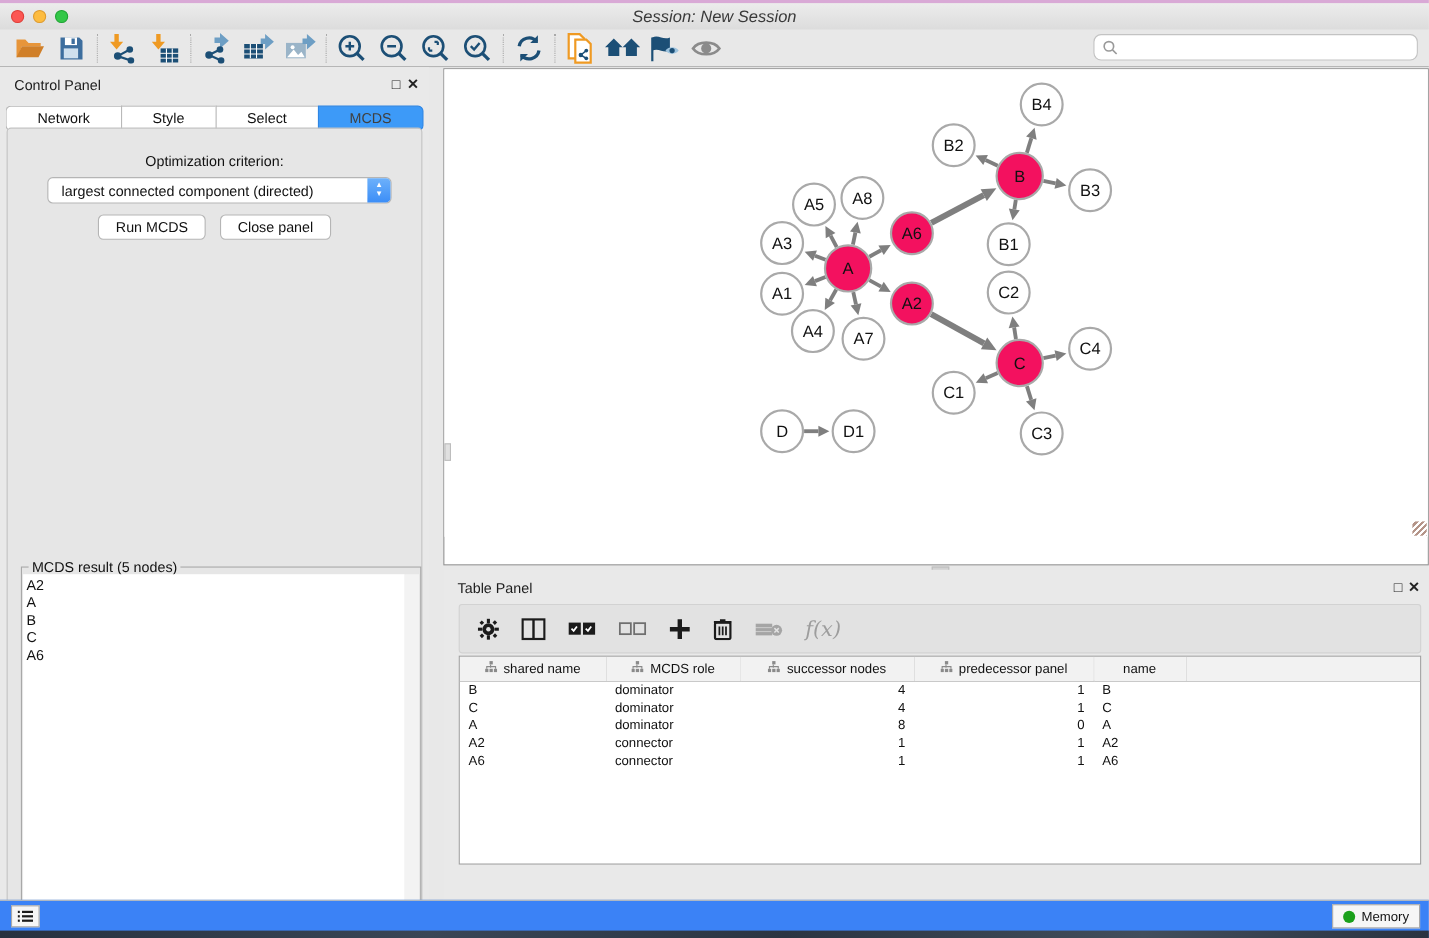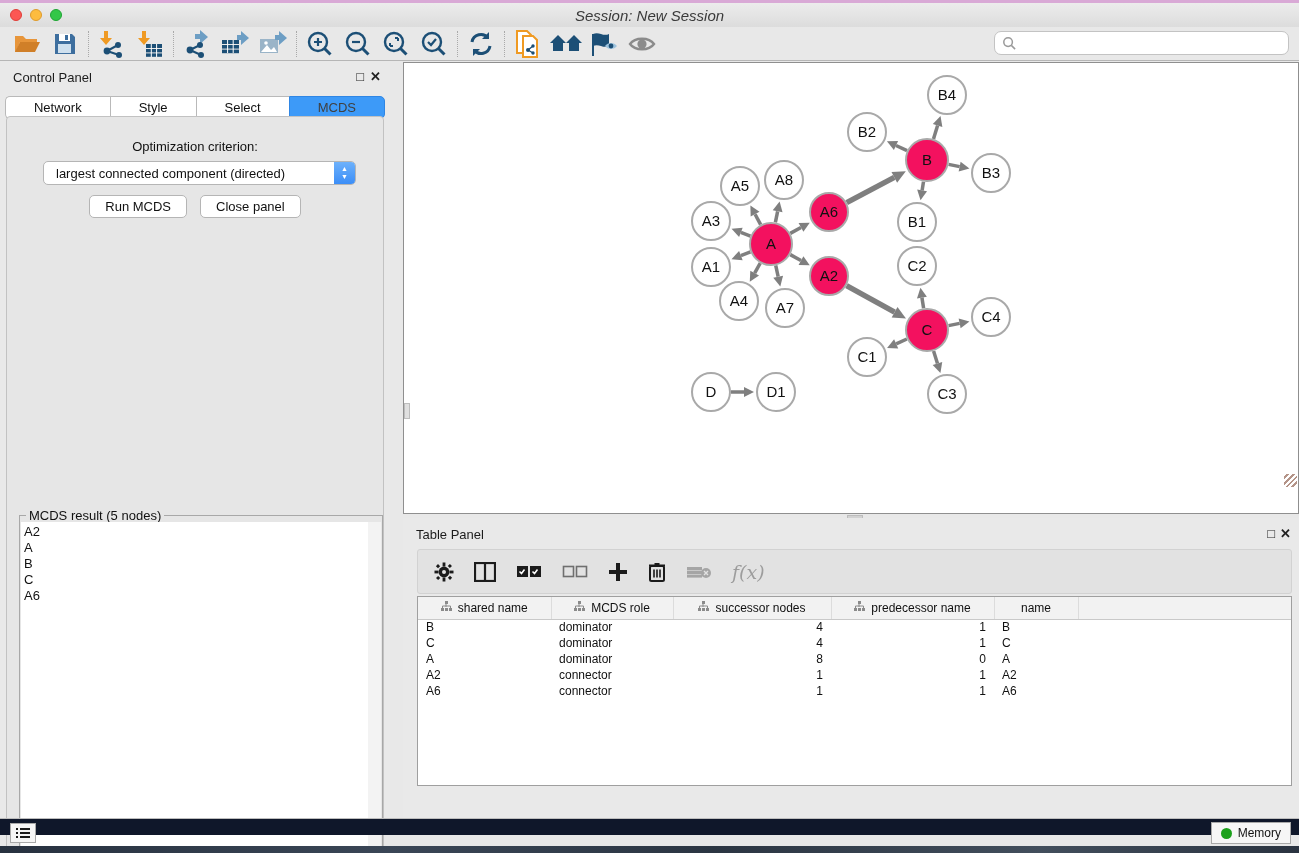--- a/index.html
+++ b/index.html
@@ -82,21 +82,21 @@
   table.data { border-collapse:collapse; table-layout:fixed; width:100%; font-size:12px; color:#111; }
   table.data thead th { background:#f2f2f2; border-bottom:1px solid #c9c9c9; border-left:1px solid #dcdcdc;
     font-weight:normal; height:22px; text-align:left; position:relative; }
   table.data thead th:first-child { border-left:none; }
   table.data thead th .hdr { display:flex; align-items:center; justify-content:center; gap:6px; }
   table.data tbody td { height:16px; padding:0 8px; white-space:nowrap; }
   td.num { text-align:right; }
   .tp-tabs { position:absolute; left:0; top:270px; width:100%; display:flex; justify-content:center; }
 
   
-  .statusbar { position:absolute; left:0; top:818px; width:1299px; height:17px; background:#0f172a;
+  .statusbar { position:absolute; left:0; top:818px; width:1299px; height:35px; background:#3b82f6;
     border-top:1px solid #bdbdbd; }
   .list-btn { position:absolute; left:10px; top:4px; width:26px; height:20px; background:#f6f6f6;
     border:1px solid #a9a9a9; display:flex; align-items:center; justify-content:center; }
   .memory-btn { position:absolute; right:8px; top:3px; height:22px; background:#f6f6f6;
     border:1px solid #a9a9a9; display:flex; align-items:center; gap:6px; padding:0 9px; font-size:12px; color:#111; }
   .mem-dot { width:11px; height:11px; border-radius:50%; background:#1ba01b; }
 </style>
 </head>
 <body>
 
@@ -557,21 +557,21 @@
                 <span class="hdr">
                   <span><svg width="11" height="11" viewBox="0 0 11 11">
                       <g fill="#8a8a8a">
                         <rect x="4" y="0" width="3" height="3"></rect>
                         <rect x="0" y="7" width="3" height="3"></rect>
                         <rect x="4" y="7" width="3" height="3"></rect>
                         <rect x="8" y="7" width="3" height="3"></rect>
                         <path d="M5 3v3M1.5 7V5h8v2" stroke="#8a8a8a" fill="none"></path>
                       </g>
                     </svg></span>
-                  <span>predecessor name</span>
+                  <span>predecessor panel</span>
                 </span>
               </th>
               <th>
                 <span class="hdr">
                   <span>name</span>
                 </span>
               </th>
               <th></th>
             </tr>
           </thead>

